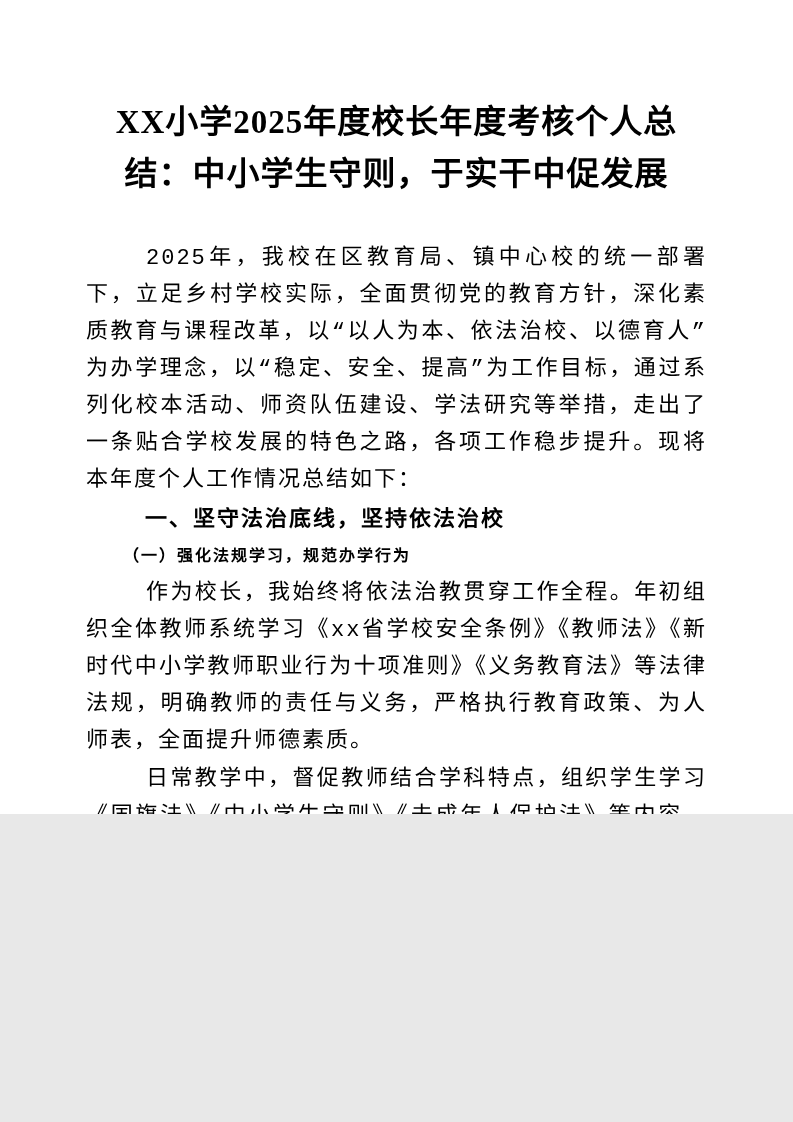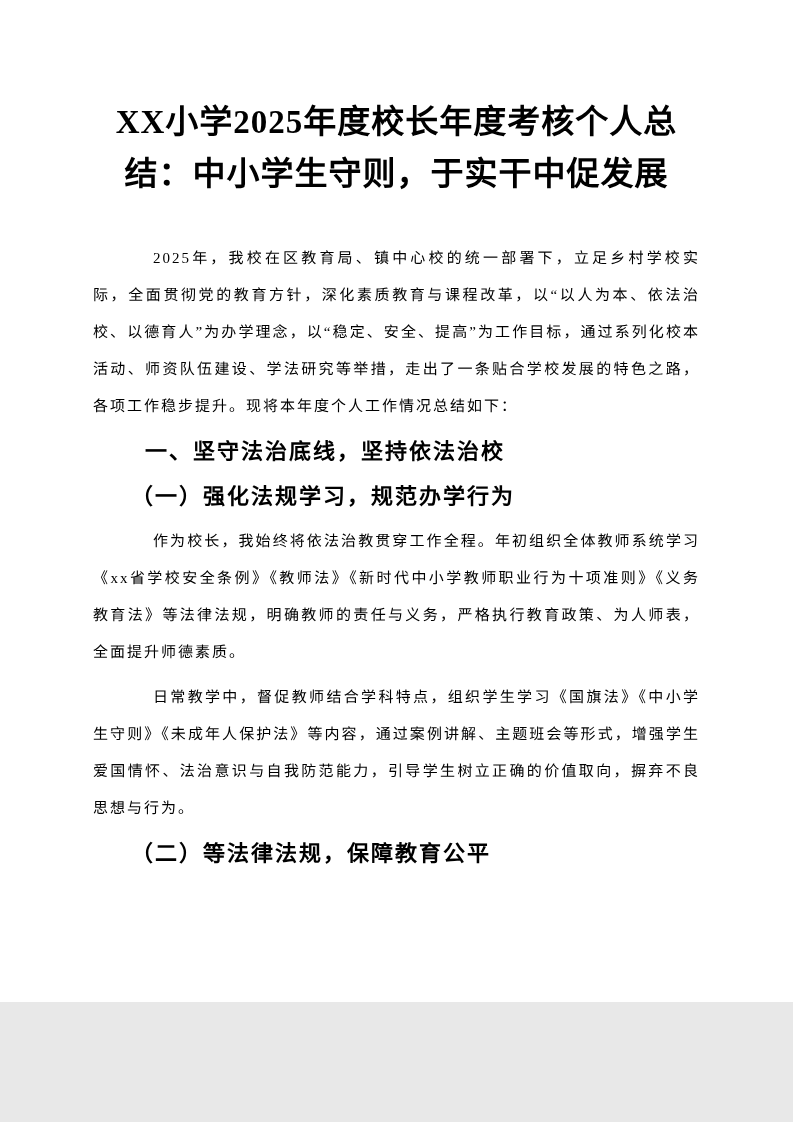--- a/index.html
+++ b/index.html
@@ -3,21 +3,21 @@
 <meta charset="utf-8">
 <style>
   html, body {
     margin: 0;
     padding: 0;
     background: #e8e8e8;
   }
   .page {
     position: relative;
     width: 793px;
-    height: 1002px;
+    height: 814px;
     margin: 0 auto;
     background: #ffffff;
     overflow: hidden;
     font-family: "Liberation Serif", "DejaVu Serif", serif;
     color: #000000;
   }
   .content {
     position: absolute;
     top: 0;
     left: 85px;
@@ -29,40 +29,41 @@
     line-height: 52px;
     font-weight: bold;
     text-align: center;
     letter-spacing: 1px;
   }
   .doc-title .title-line {
     display: block;
     white-space: nowrap;
   }
   .para {
-    margin: 8px;
-    font-size: 15px;
+    margin: 1px;
+    font-size: 22px;
     line-height: 37px;
     letter-spacing: 2px;
     text-align: justify;
     text-justify: inter-character;
     text-indent: 60px;
+    font-family: Liberation Mono, monospace;
   }
   .heading-1 {
     margin: 0;
     font-size: 22px;
     line-height: 37px;
     letter-spacing: 2px;
     font-weight: bold;
     font-family: "Liberation Sans", "DejaVu Sans", sans-serif;
     text-indent: 60px;
   }
   .heading-2 {
-    margin: 8px;
-    font-size: 22px;
+    margin: 0;
+    font-size: 16px;
     line-height: 37px;
     letter-spacing: 2px;
     font-weight: bold;
     font-family: "Liberation Serif", "DejaVu Serif", serif;
     text-indent: 38px;
   }
   .footer {
     position: absolute;
     top: 1034px;
     left: 0;

